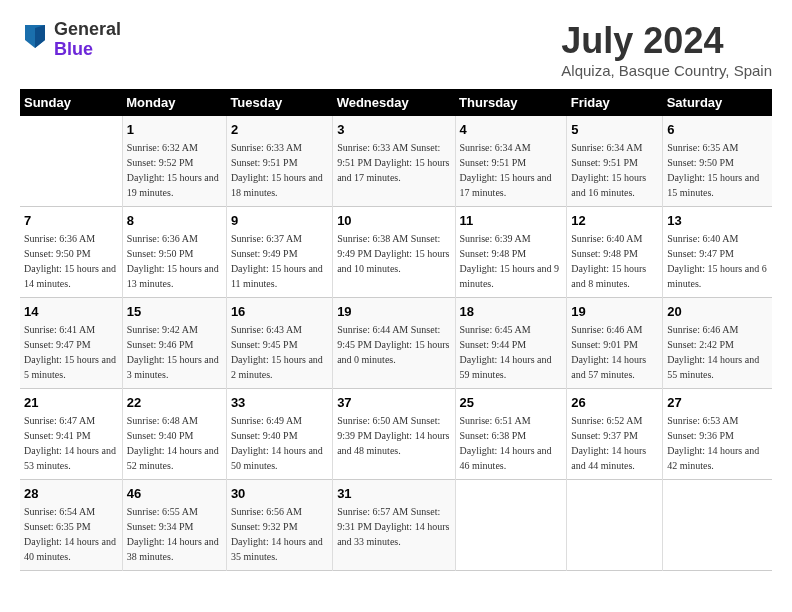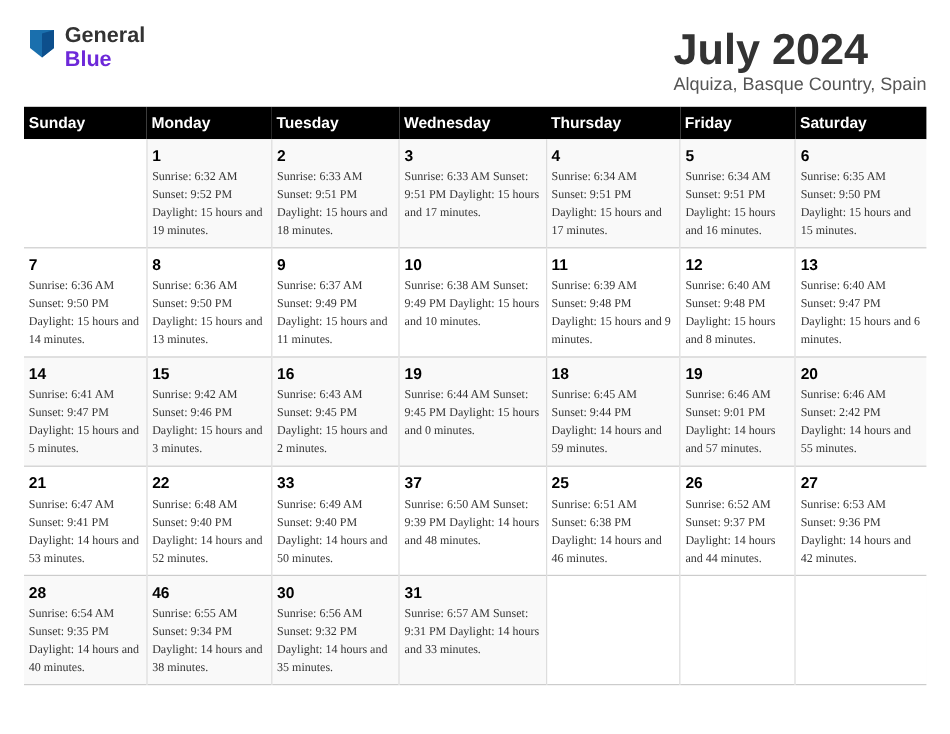--- a/index.html
+++ b/index.html
@@ -316,21 +316,21 @@
           <div class="cell-content">Sunrise: 6:53 AM
 Sunset: 9:36 PM
 Daylight: 14 hours
 and 42 minutes.</div>
         </td>
       </tr>
       <tr>
         <td>
           <span class="day-num">28</span>
           <div class="cell-content">Sunrise: 6:54 AM
-Sunset: 9:35 PM
+Sunset: 6:35 PM
 Daylight: 14 hours
 and 40 minutes.</div>
         </td>
         <td>
           <span class="day-num">46</span>
           <div class="cell-content">Sunrise: 6:55 AM
 Sunset: 9:34 PM
 Daylight: 14 hours
 and 38 minutes.</div>
         </td>

